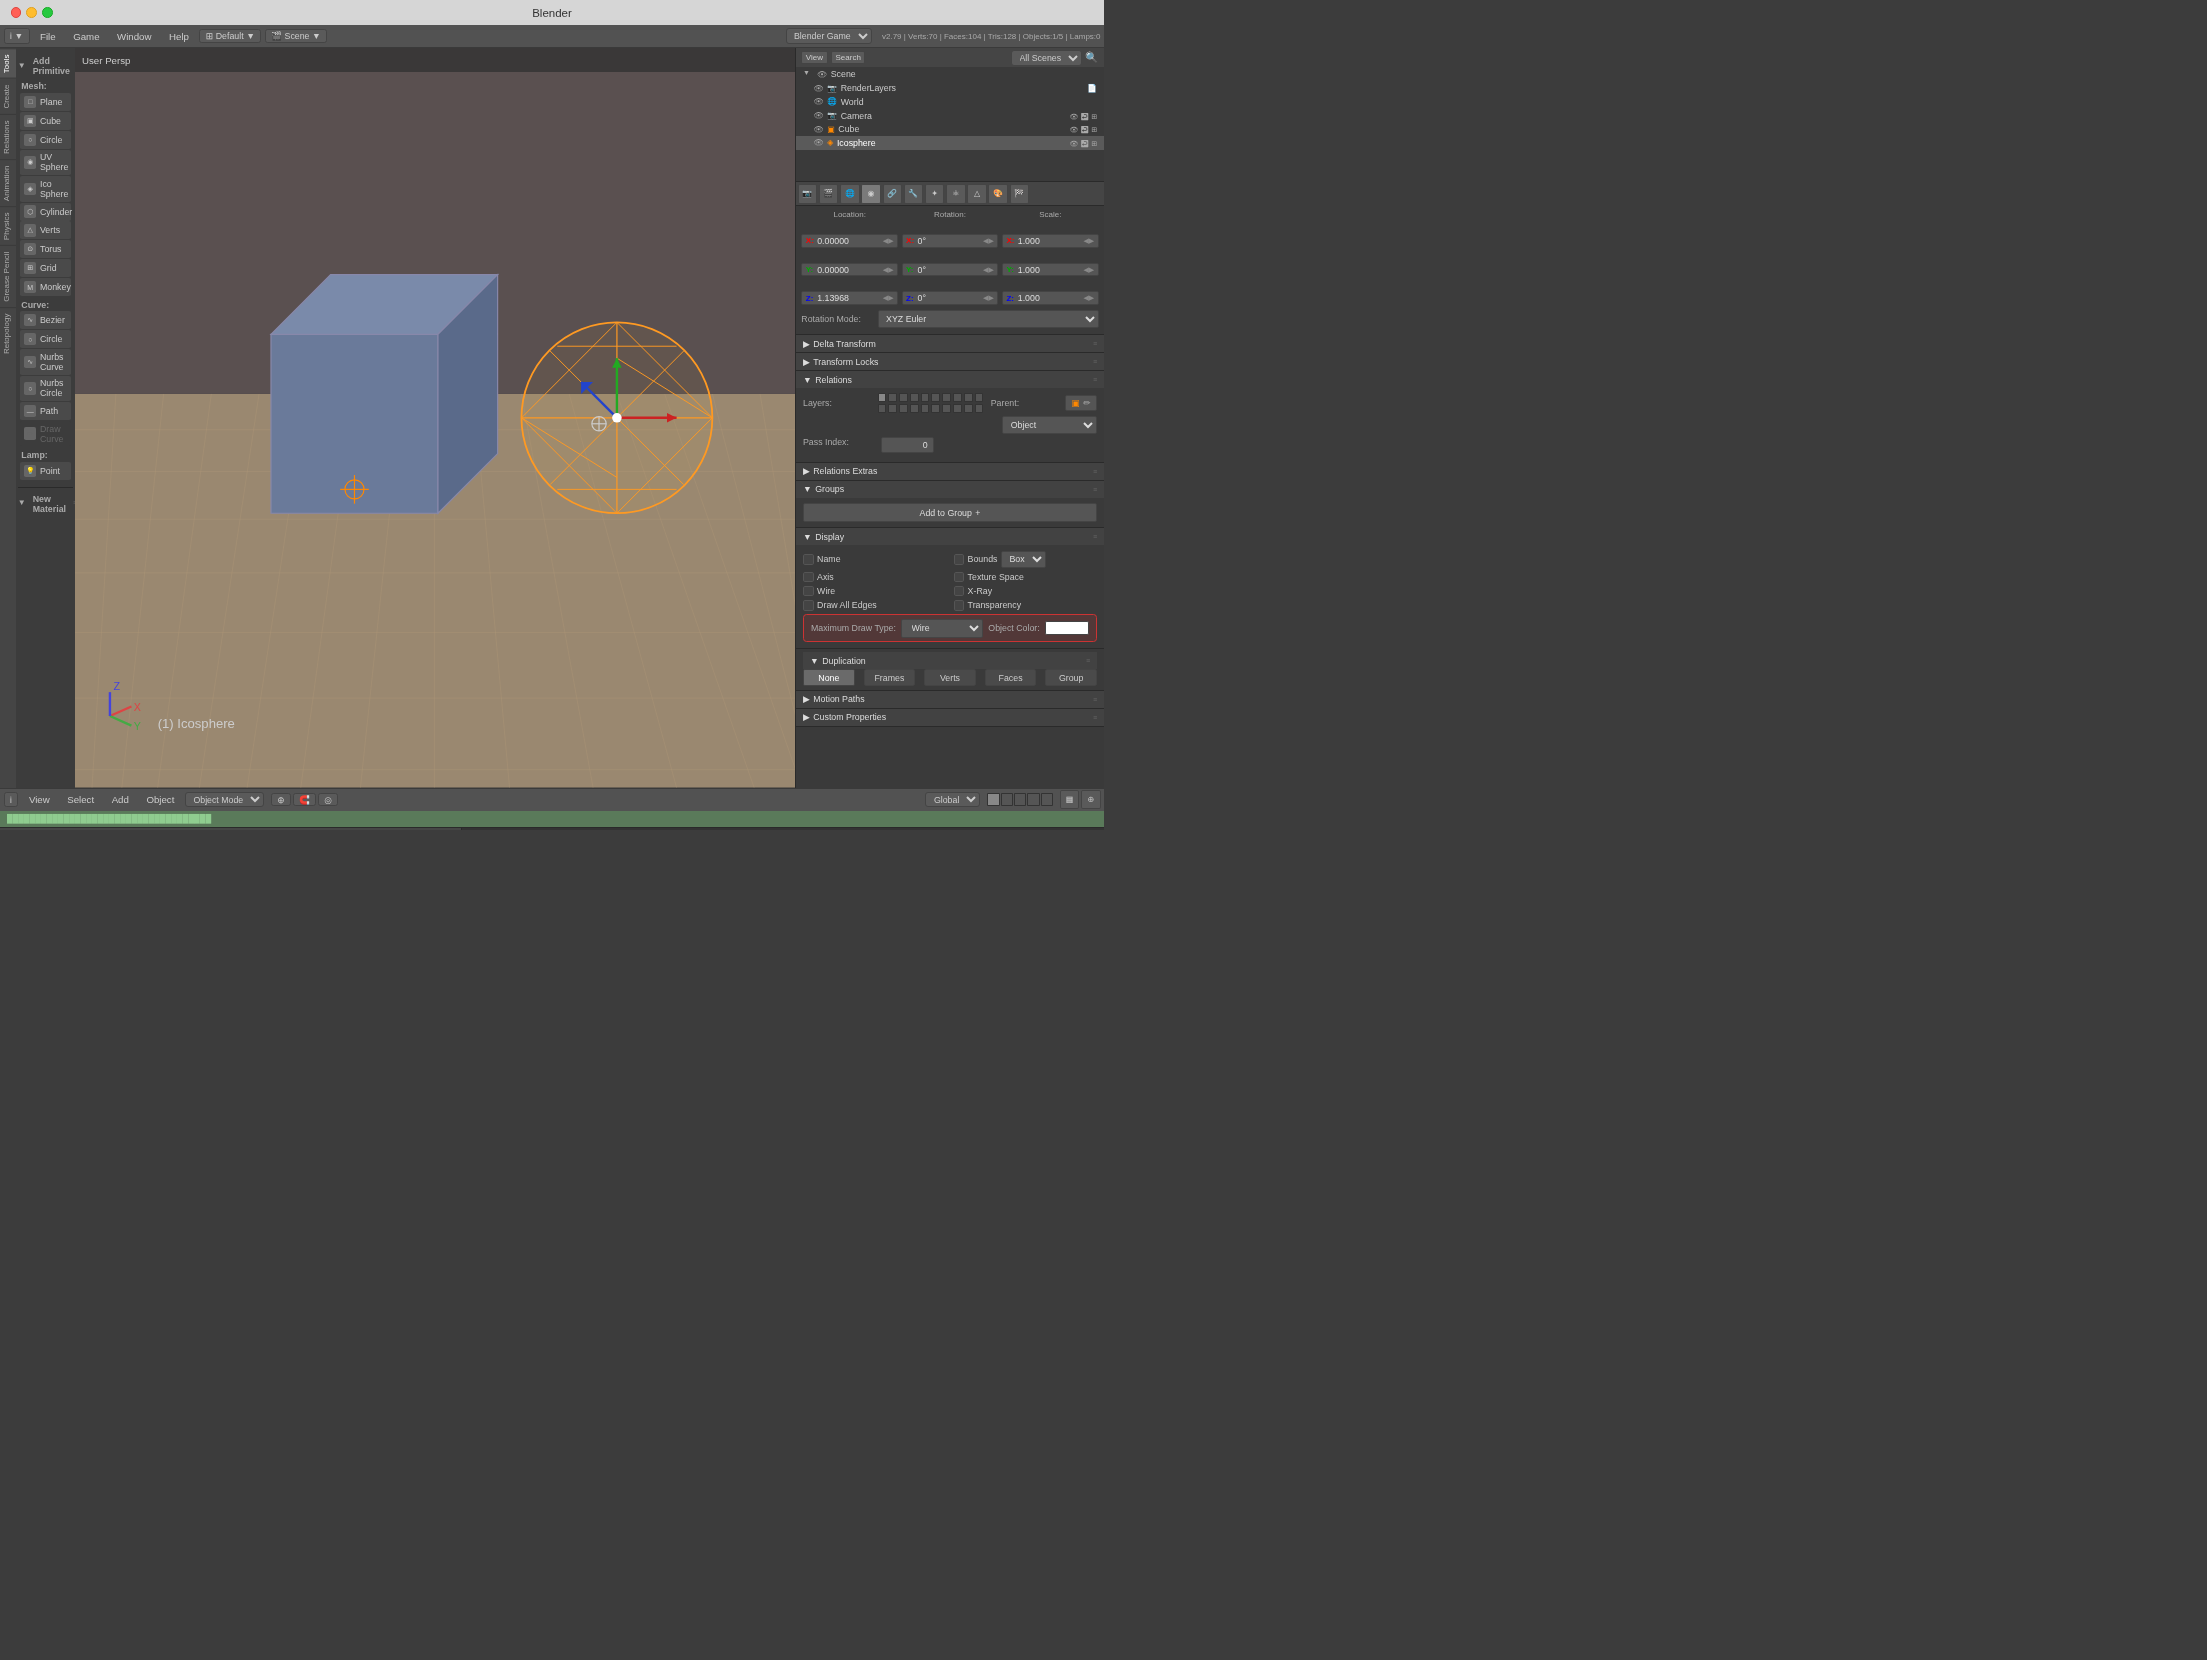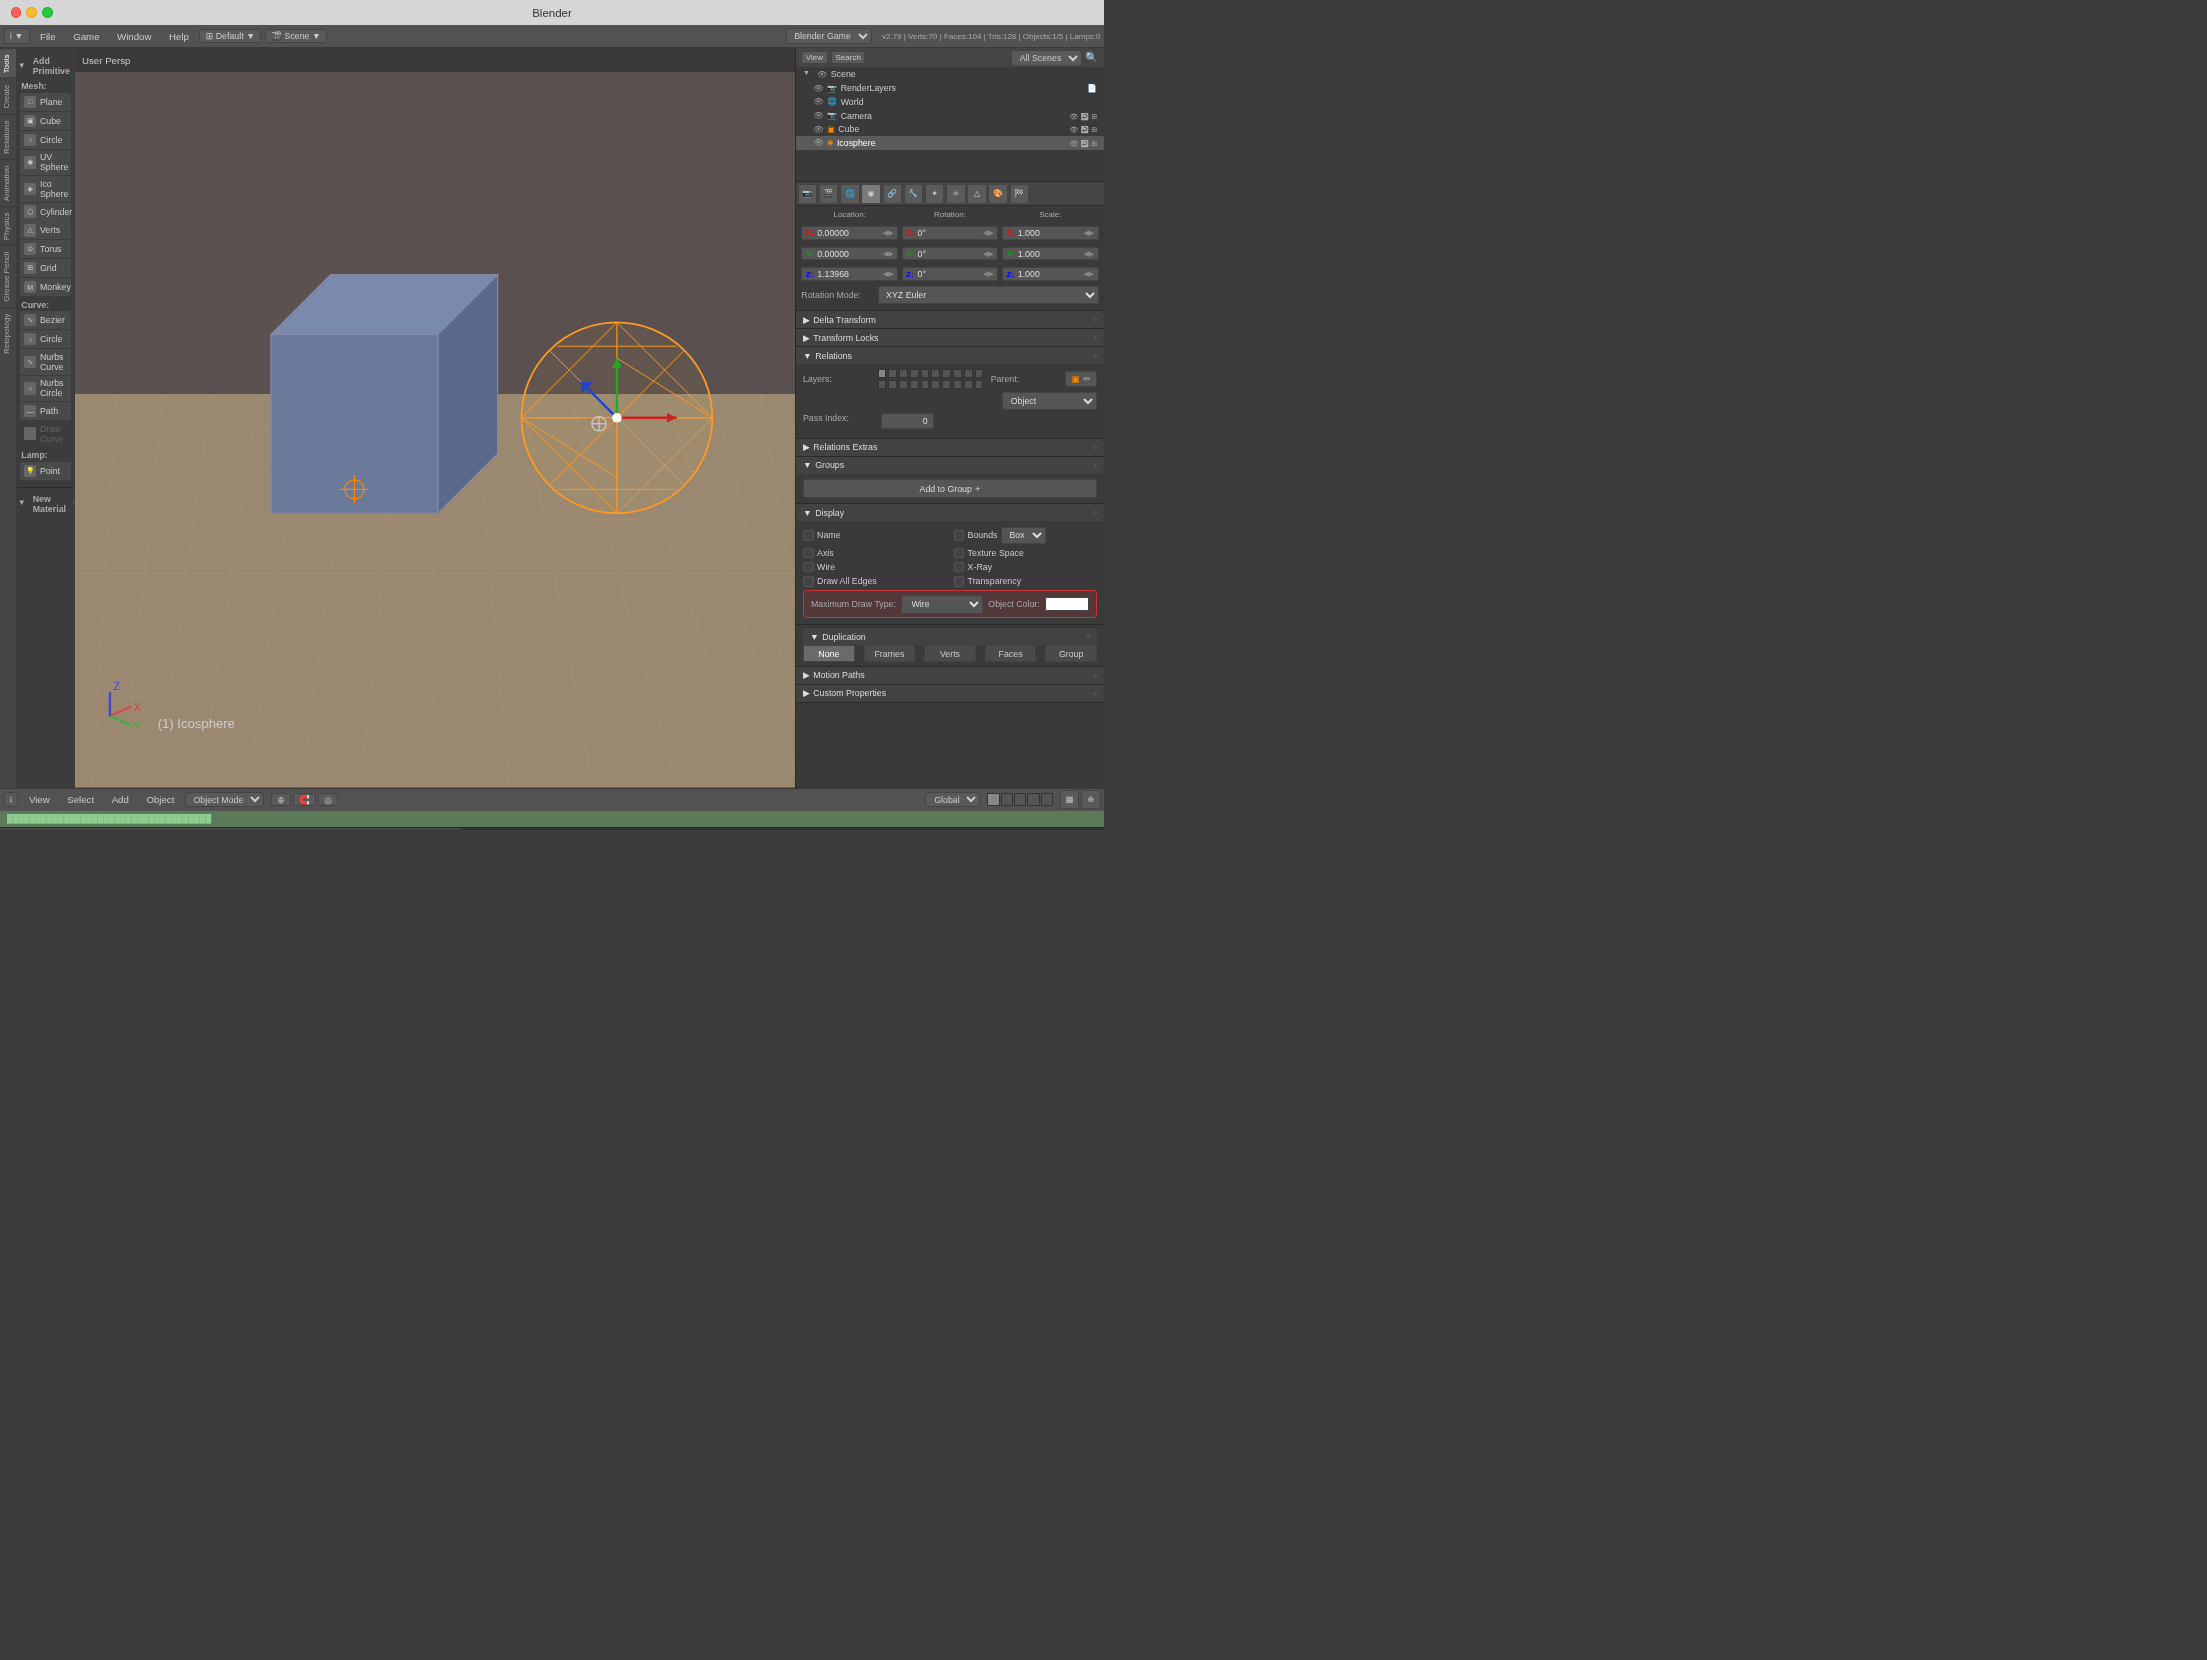--- a/index.html
+++ b/index.html
@@ -57,21 +57,20 @@
       align-items: center;
       gap: 2.6px;
     }
     .engine-select {
       background: #5a5a5a;
       border: 0.9px solid #444;
       color: #ccc;
       font-size: 8.8px;
       padding: 0.9px 3.5px;
       border-radius: 3px;
-      text-align: center;
     }
 
     
     #main {
       display: flex;
       height: calc(830px - 25px - 23px - 19.4px - 23px);
     }
 
     .sidebar-tabs {
       display: flex;
@@ -243,21 +242,21 @@
     .transform-row {
       display: flex;
       gap: 3.5px;
       margin-bottom: 2.6px;
     }
 
     .transform-group {
       display: flex;
       flex-direction: column;
       flex: 1;
-      gap: 7px;
+      gap: 15px;
     }
 
     .transform-label {
       color: #aaa;
       font-size: 8px;
       text-align: center;
     }
 
     .transform-field {
       display: flex;

